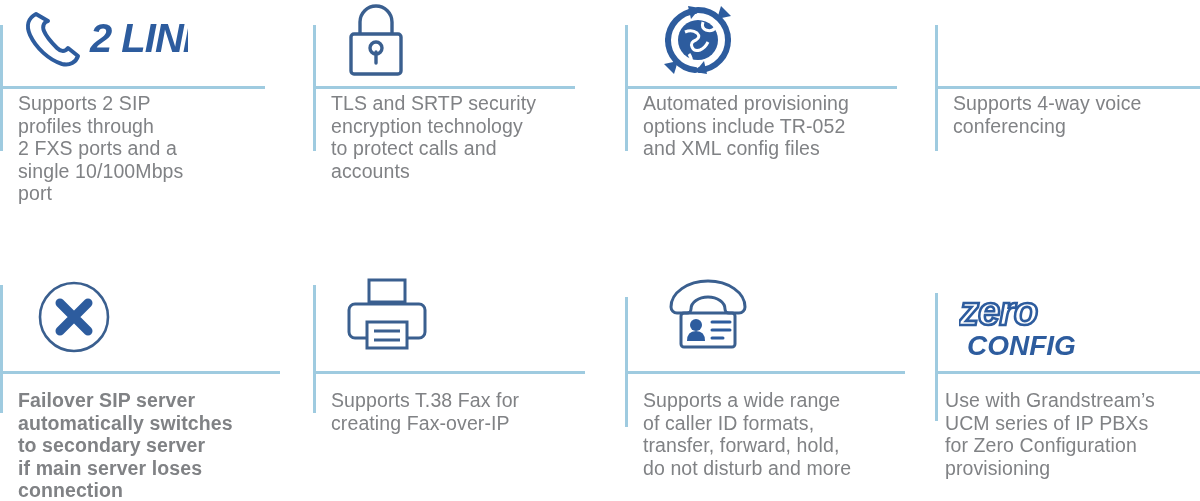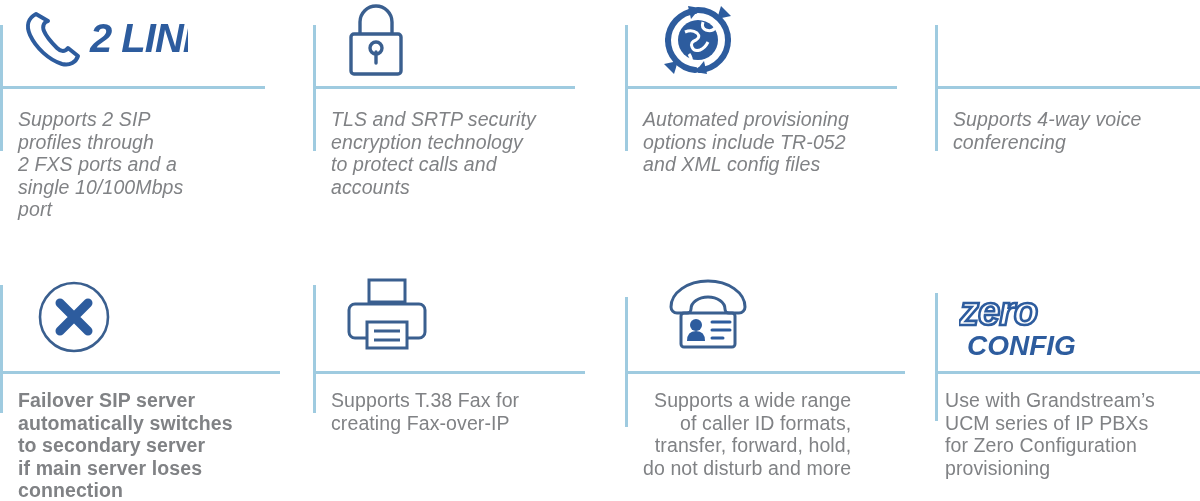--- a/index.html
+++ b/index.html
@@ -67,21 +67,21 @@
   .c3 { left: 625px; width: 300px; }
   .c4 { left: 935px; width: 265px; }
 
   .row-top .vrule { top: 25px;  height: 126px; }
   .row-top .hrule { top: 86px;  left: 0; }
   .c1 .hrule { width: 265px; }
   .c2 .hrule { width: 262px; }
   .c3 .hrule { width: 272px; }
   .c4 .hrule { width: 265px; }
 
-  .row-top .desc { top: 108px; left: 18px; font-style: italic; }
+  .row-top .desc { top: 92px; left: 18px; }
 
   .row-bot .vrule { top: 310px; height: 0; }
 </style>
 </head>
 <body>
 
 <div class="board">
 
   <div class="row row-top">
 
@@ -190,21 +190,21 @@
       <div class="icon-wrap" style="left:40px; top:12px;">
         <svg width="86" height="76" viewBox="0 0 86 76">
           <path d="M6 30 a37 26 0 0 1 74 0 a6 6 0 0 1 -6 6 h-10 a4 4 0 0 1 -4 -4
                    a17 12 0 0 0 -34 0 a4 4 0 0 1 -4 4 h-10 a6 6 0 0 1 -6 -6 Z" fill="none" stroke="#3a5f8f" stroke-width="3"></path>
           <rect x="16" y="36" width="54" height="34" rx="3" fill="none" stroke="#3a5f8f" stroke-width="3"></rect>
           <circle cx="31" cy="48" r="6" fill="#2d5c9e"></circle>
           <path d="M22 64 q0 -10 9 -10 q9 0 9 10 Z" fill="#2d5c9e"></path>
           <path d="M47 45 h18 M47 53 h18 M47 61 h11" stroke="#2d5c9e" stroke-width="3" stroke-linecap="round"></path>
         </svg>
       </div>
-      <div class="desc" style="top:124px; left:18px;text-align:right;">Supports a wide range
+      <div class="desc" style="top:124px; left:18px;">Supports a wide range
 of caller ID formats,
 transfer, forward, hold,
 do not disturb and more</div>
     </div>
 
     <div class="cell c4">
       <div class="vrule" style="top:28px; height:128px;"></div>
       <div class="hrule" style="top:106px; left:0; width:265px;"></div>
       <div class="icon-wrap" style="left:24px; top:26px;text-decoration:underline;">
         <svg width="120" height="76" viewBox="0 0 120 76">

